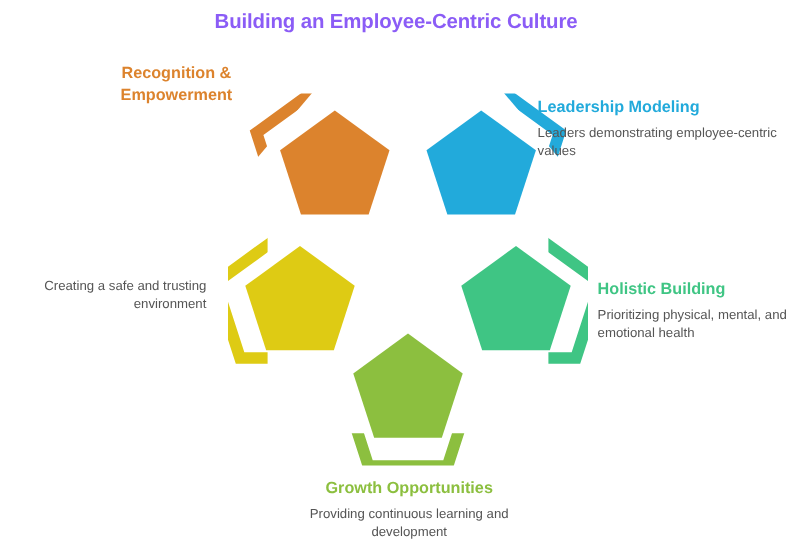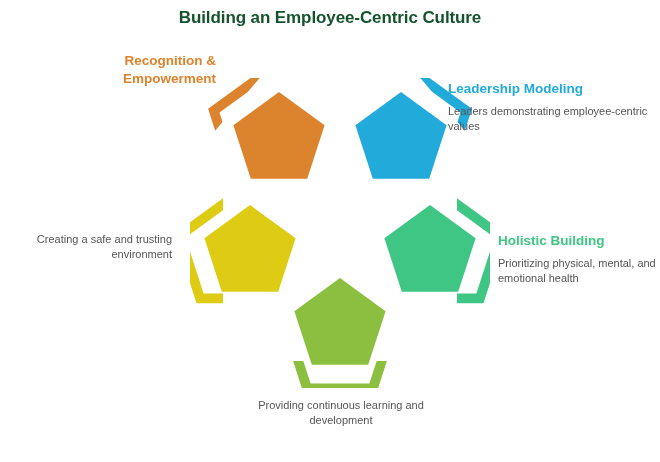--- a/index.html
+++ b/index.html
@@ -18,21 +18,21 @@
 
   
   .title {
     position: absolute;
     top: 8px;
     left: 0;
     width: 660px;
     text-align: center;
     font-size: 17px;
     font-weight: bold;
-    color: #14532d;
+    color: #8b5cf6;
     letter-spacing: -0.1px;
   }
 
   
   .diagram {
     position: absolute;
     left: 190px;
     top: 78px;
     width: 300px;
     height: 310px;
@@ -59,21 +59,21 @@
     color: #555555;
     margin: 0;
   }
 
   .align-right { text-align: right; }
   .align-left  { text-align: left;  }
   .align-center{ text-align: center;}
 
   
   .label-recognition {
-    left: 58px;  top: 52px;  width: 158px;
+    left: 68px;  top: 52px;  width: 158px; text-align: center;
   }
   .label-leadership {
     left: 448px; top: 80px;  width: 200px;
   }
   .label-psychological {
     left: 6px;   top: 232px; width: 166px;
   }
   .label-holistic {
     left: 498px; top: 232px; width: 160px;
   }
@@ -171,14 +171,15 @@
 <div class="label label-psychological align-right">
   <div class="desc">Creating a safe and trusting environment</div>
 </div>
 
 <div class="label label-holistic align-left">
   <div class="heading" style="color:#3FC584">Holistic Building</div>
   <div class="desc">Prioritizing physical, mental, and emotional health</div>
 </div>
 
 <div class="label label-growth align-center">
+  <div class="heading" style="color:#8CBF3F">Growth Opportunities</div>
   <div class="desc">Providing continuous learning and development</div>
 </div>
 
 </body></html>

